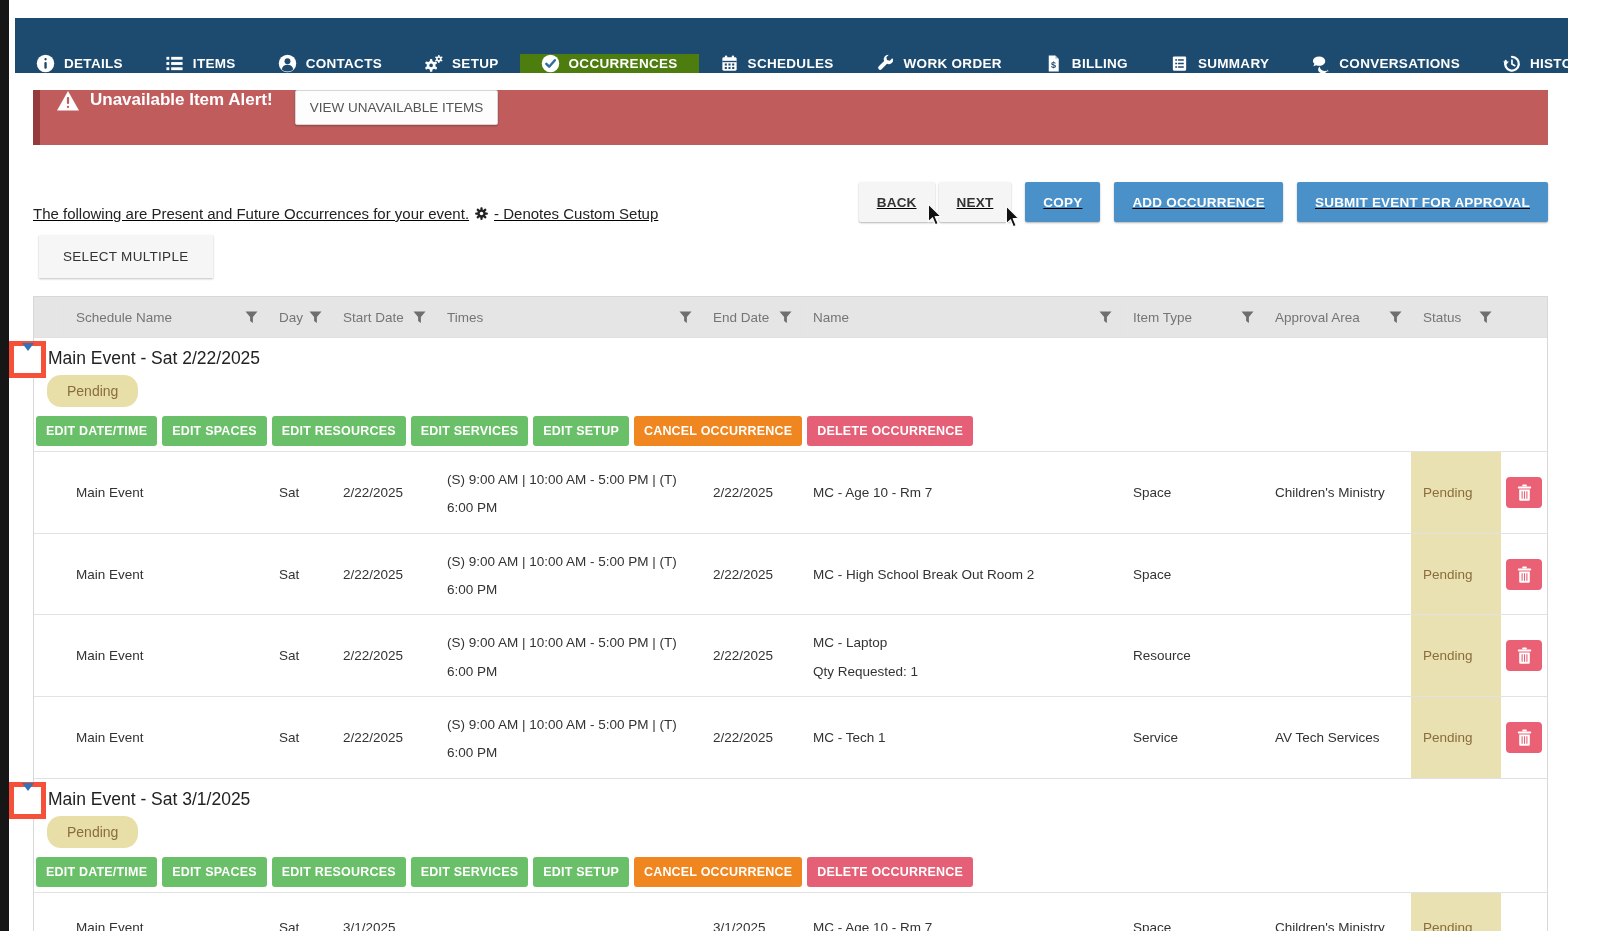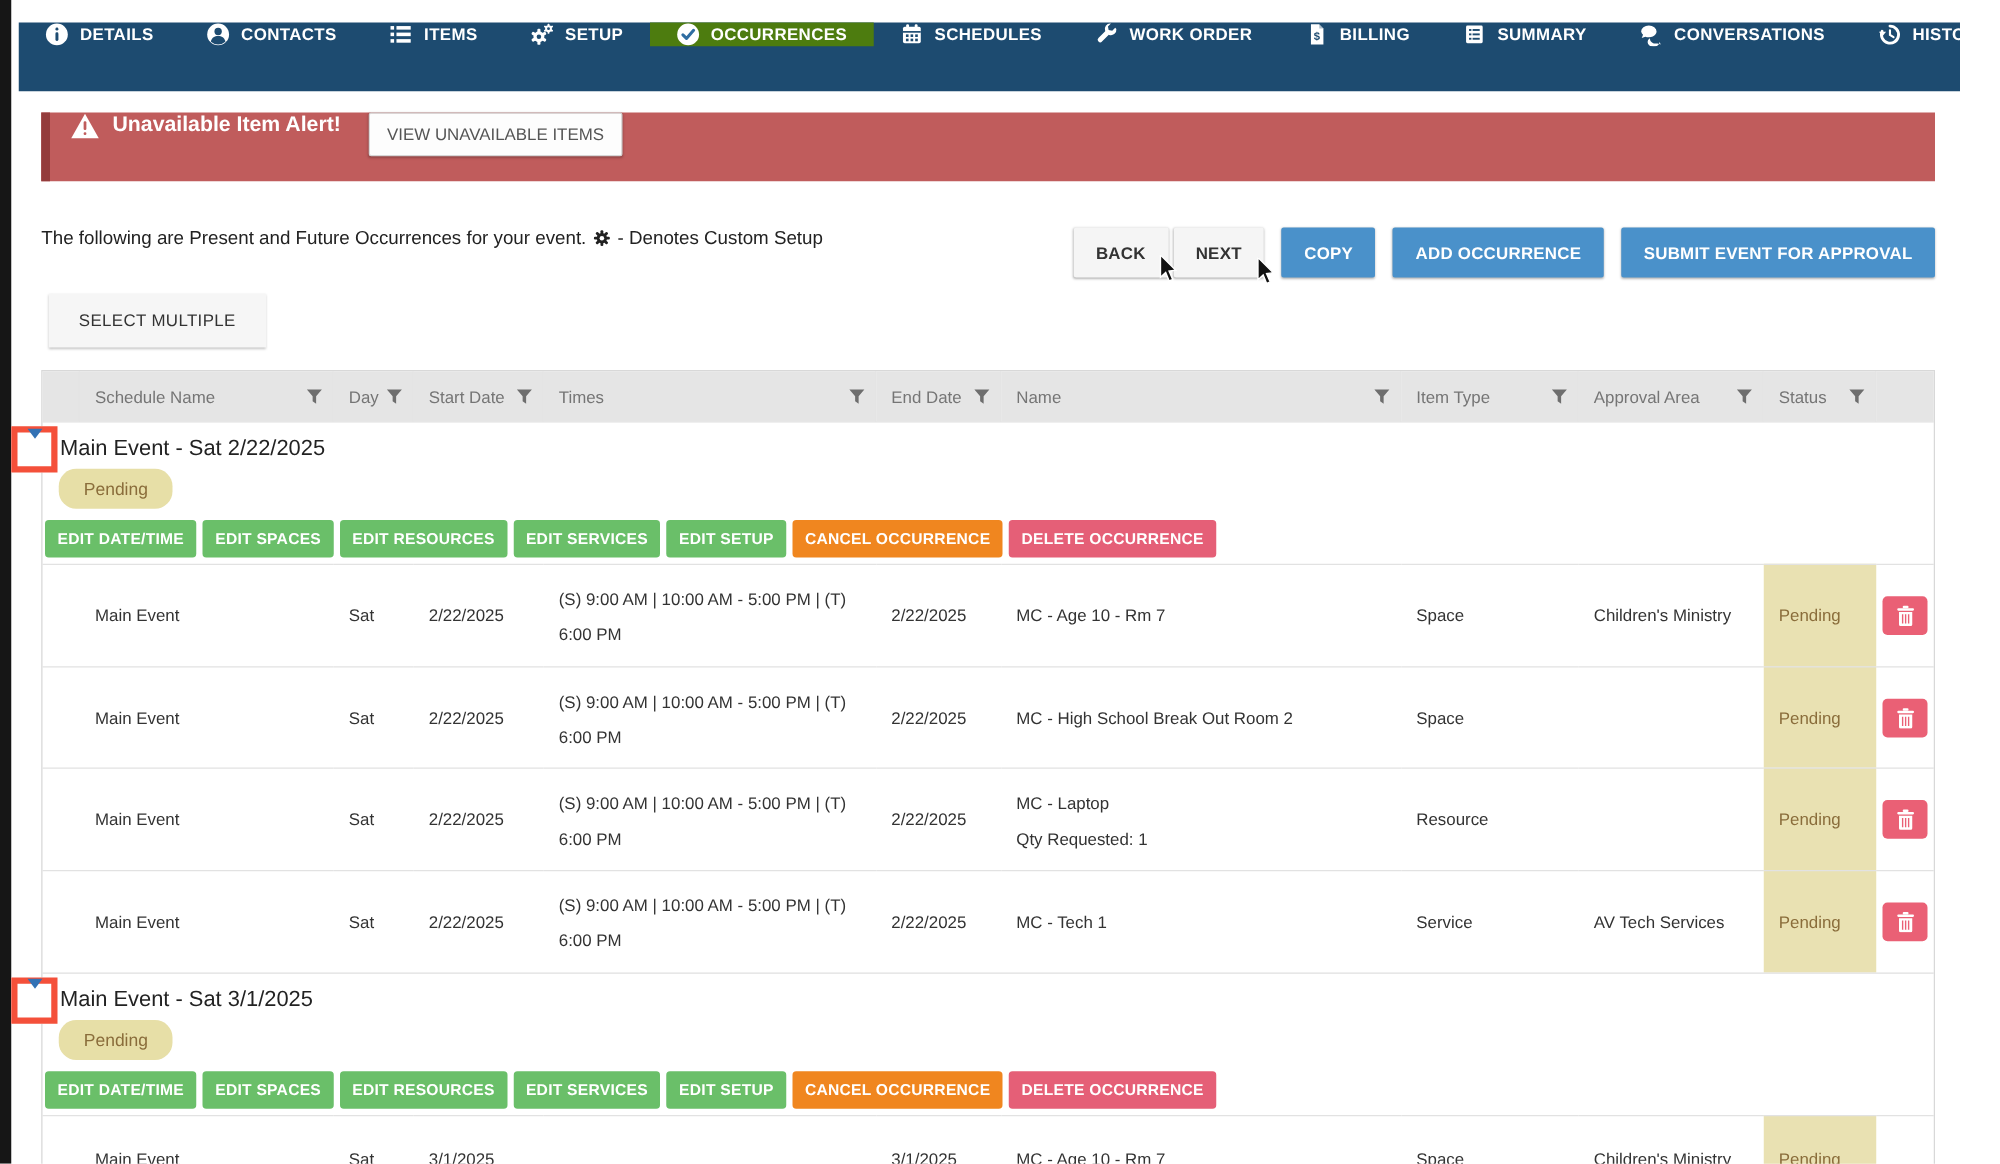--- a/index.html
+++ b/index.html
@@ -2,36 +2,36 @@
 <html><head>
 <meta charset="utf-8">
 <style>
   * { margin:0; padding:0; box-sizing:border-box; }
   html,body { width:1600px; height:931px; overflow:hidden; background:#fff;
     font-family:"Liberation Sans", sans-serif; position:relative; }
   .left-strip { position:absolute; left:0; top:0; width:9px; height:931px; background:#161616; }
   .page { position:absolute; left:15px; top:18px; width:1553px; }
 
   
-  nav { height:55px; background:#1d4b70; display:flex; align-items:flex-start; }
+  nav { height:55px; background:#1d4b70; display:flex; align-items:flex-end; }
   .tab { display:flex; align-items:center; gap:9px; padding:0 21px; color:#fff;
     font-size:13.5px; font-weight:bold; letter-spacing:.3px; cursor:pointer; white-space:nowrap; }
   .tab.active { background:#4d7c0f; }
   .tab svg { width:19px; height:19px; flex:0 0 auto; }
 
   
   .content { margin-left:18px; width:1515px; }
   .alert { margin-top:17px; height:55px; background:#c05c5c; border-left:7px solid #943c3c;
     display:flex; align-items:flex-start; padding-left:16px; }
   .alert-title { color:#fff; font-size:17px; font-weight:bold; margin-left:10px; }
   .alert-btn { margin-left:22px; background:#fdfdfd; border:1px solid #d6d6d6; border-radius:2px;
     color:#555; font-size:13.5px; padding:9px 14px; box-shadow:0 1px 2px rgba(0,0,0,.25); cursor:pointer; }
 
   
-  .toolbar { margin-top:37px; display:flex; align-items:flex-start; }
+  .toolbar { margin-top:37px; display:flex; align-items:flex-end;text-decoration:underline; }
   .desc { font-size:15px; color:#222; display:flex; align-items:center; gap:5px; }
   .desc svg { width:15px; height:15px; }
   .toolbar-buttons { margin-left:auto; display:flex; gap:4px; }
   .btn { border:none; border-radius:2px; font-size:13.5px; font-weight:bold; letter-spacing:.2px;
     padding:0 18px; height:40px; cursor:pointer; box-shadow:0 1px 2px rgba(0,0,0,.3); }
   .btn-light { background:#f5f5f5; color:#333; }
   .btn-blue { background:#4a91ca; color:#fff; }
   .toolbar-buttons .gap { width:6px; }
 
   
@@ -88,37 +88,37 @@
   <nav>
     <div class="tab">
       <svg viewBox="0 0 20 20">
           <circle cx="10" cy="10" r="9.2" fill="#fff"></circle>
           <rect x="8.8" y="4.3" width="2.5" height="2.5" rx="1.2" fill="#1d4b70"></rect>
           <rect x="8.8" y="8.3" width="2.5" height="7.2" rx="1.1" fill="#1d4b70"></rect>
         </svg>
       <span>DETAILS</span>
     </div>
     <div class="tab">
-      <svg viewBox="0 0 20 20">
-          <circle cx="10" cy="10" r="9.2" fill="#fff"></circle>
-          <circle cx="10" cy="7.6" r="3.1" fill="#1d4b70"></circle>
-          <path d="M3.9,16.2 C4.6,12.8 7,11.4 10,11.4 C13,11.4 15.4,12.8 16.1,16.2 A 9.2 9.2 0 0 1 3.9 16.2 Z" fill="#1d4b70"></path>
-        </svg>
-      <span>CONTACTS</span>
-    </div>
-    <div class="tab">
       <svg viewBox="0 0 20 20" fill="#fff">
           <rect x="1.5" y="3" width="3" height="3"></rect>
           <rect x="6.5" y="3" width="12" height="3"></rect>
           <rect x="1.5" y="8.5" width="3" height="3"></rect>
           <rect x="6.5" y="8.5" width="12" height="3"></rect>
           <rect x="1.5" y="14" width="3" height="3"></rect>
           <rect x="6.5" y="14" width="12" height="3"></rect>
         </svg>
       <span>ITEMS</span>
+    </div>
+    <div class="tab">
+      <svg viewBox="0 0 20 20">
+          <circle cx="10" cy="10" r="9.2" fill="#fff"></circle>
+          <circle cx="10" cy="7.6" r="3.1" fill="#1d4b70"></circle>
+          <path d="M3.9,16.2 C4.6,12.8 7,11.4 10,11.4 C13,11.4 15.4,12.8 16.1,16.2 A 9.2 9.2 0 0 1 3.9 16.2 Z" fill="#1d4b70"></path>
+        </svg>
+      <span>CONTACTS</span>
     </div>
     <div class="tab">
       <svg viewBox="0 0 20 20">
           <g fill="#fff">
             <g transform="translate(7.5,12)">
               <rect x="-1.3" y="-6.8" width="2.6" height="13.6" rx="1"></rect>
               <rect x="-1.3" y="-6.8" width="2.6" height="13.6" rx="1" transform="rotate(60)"></rect>
               <rect x="-1.3" y="-6.8" width="2.6" height="13.6" rx="1" transform="rotate(120)"></rect>
               <circle r="4.6"></circle>
             </g>

